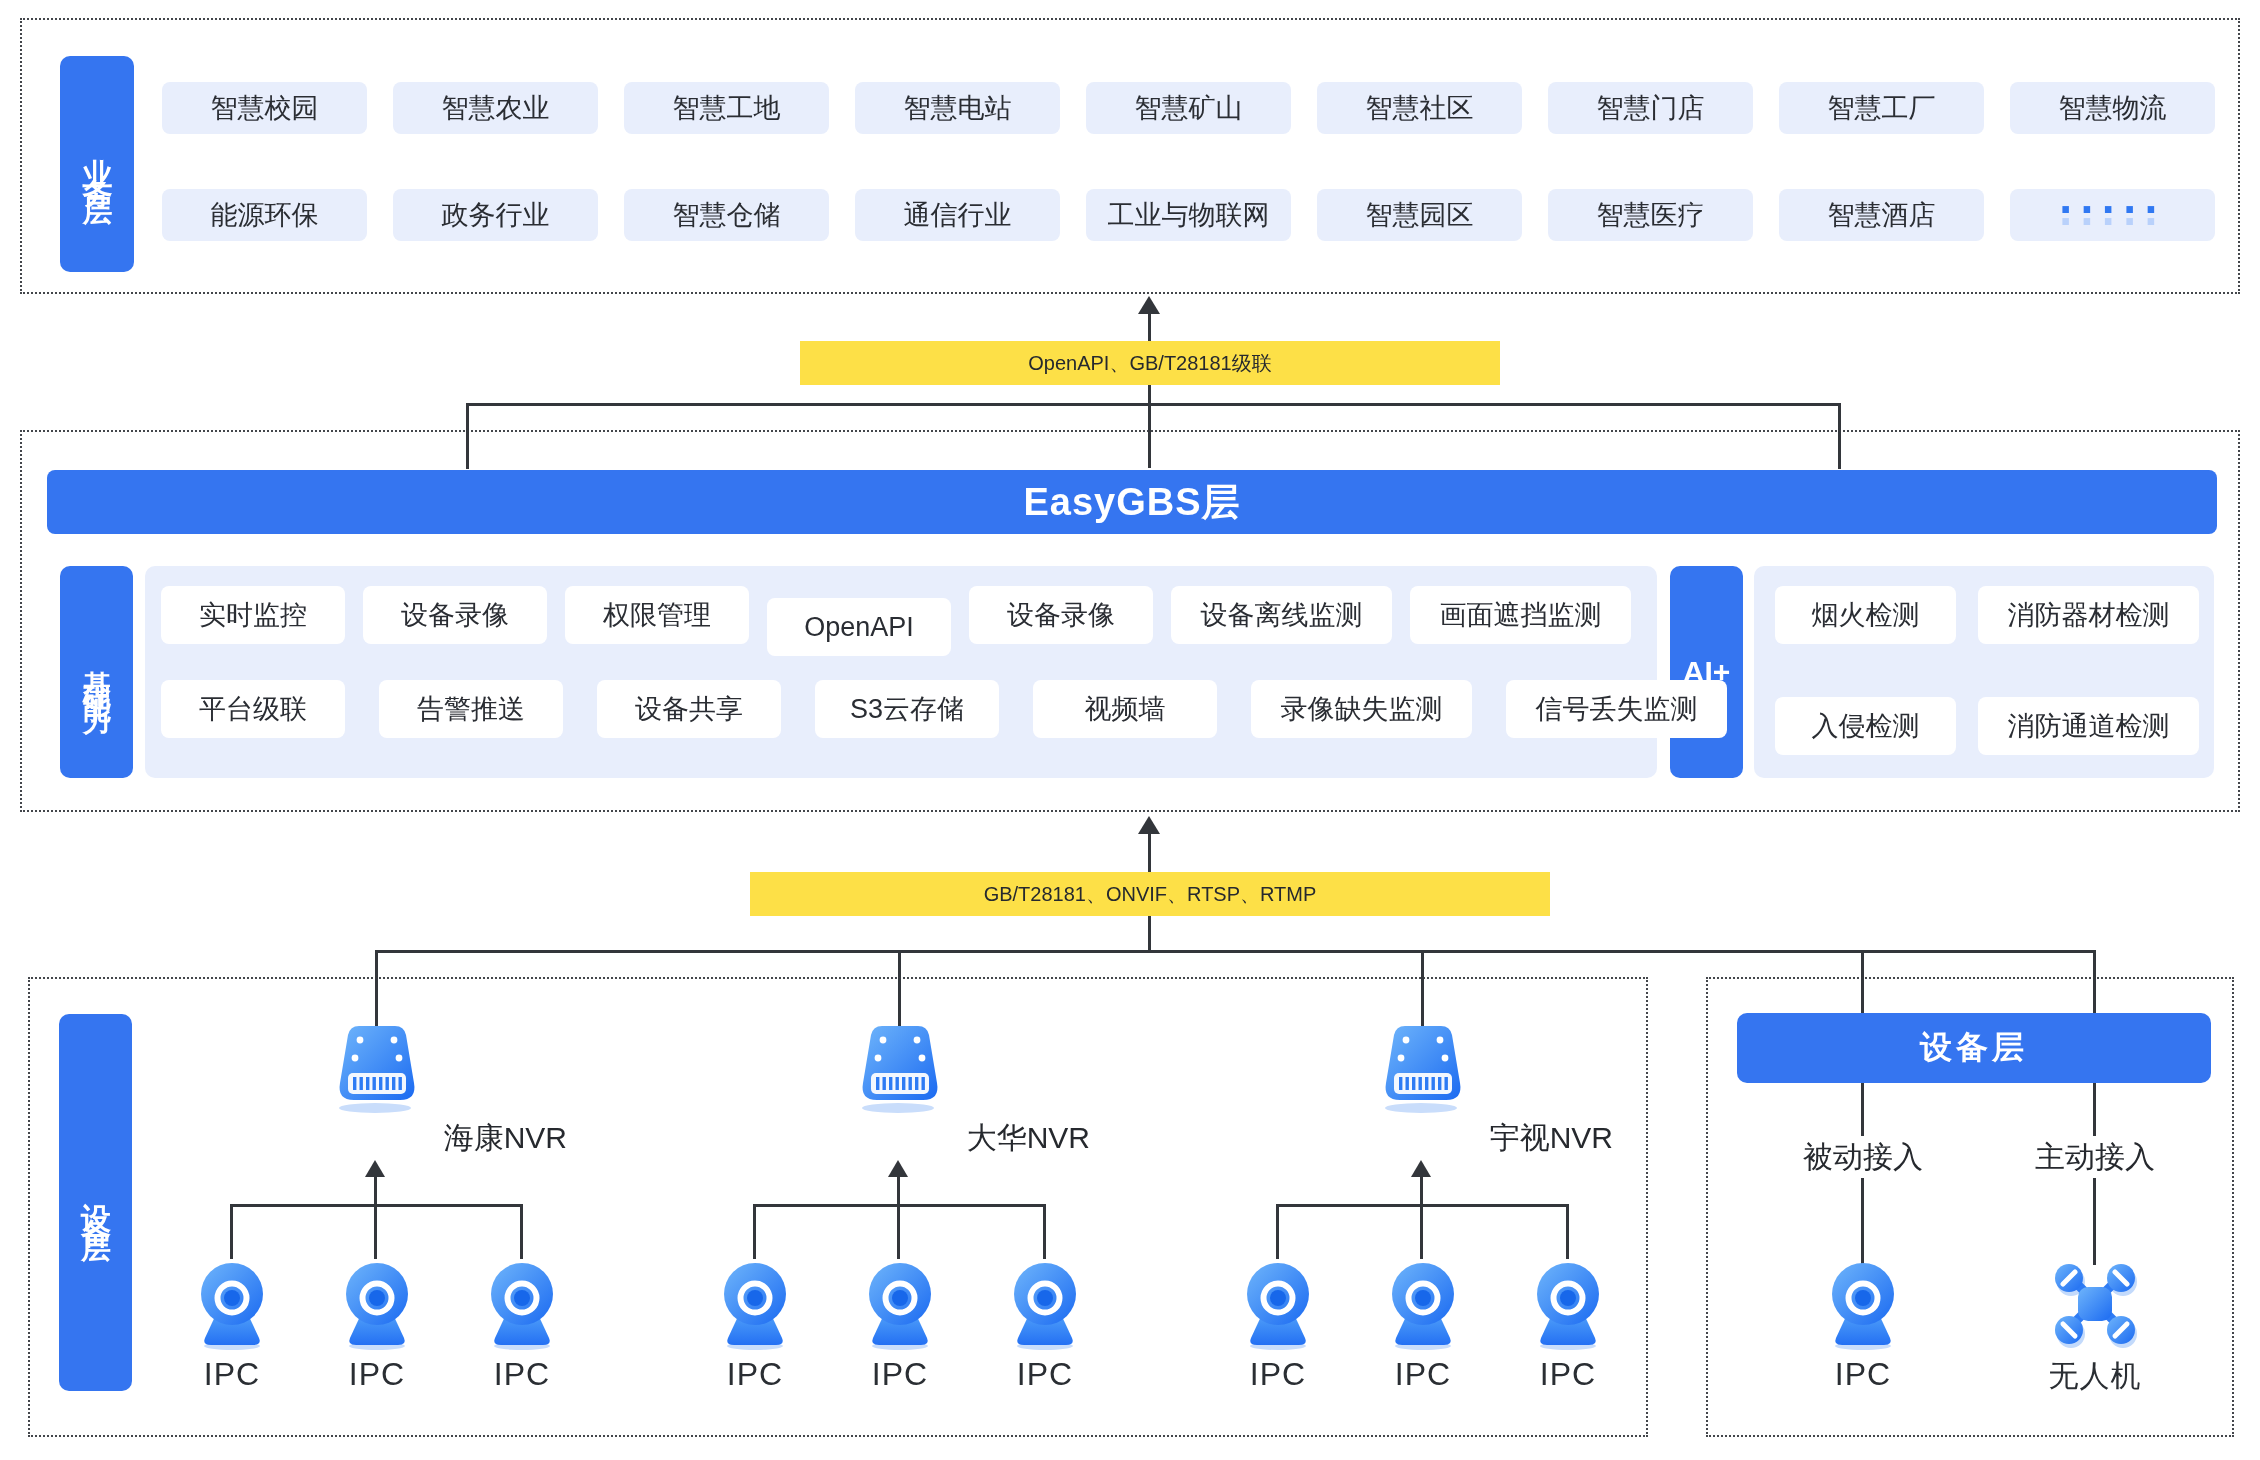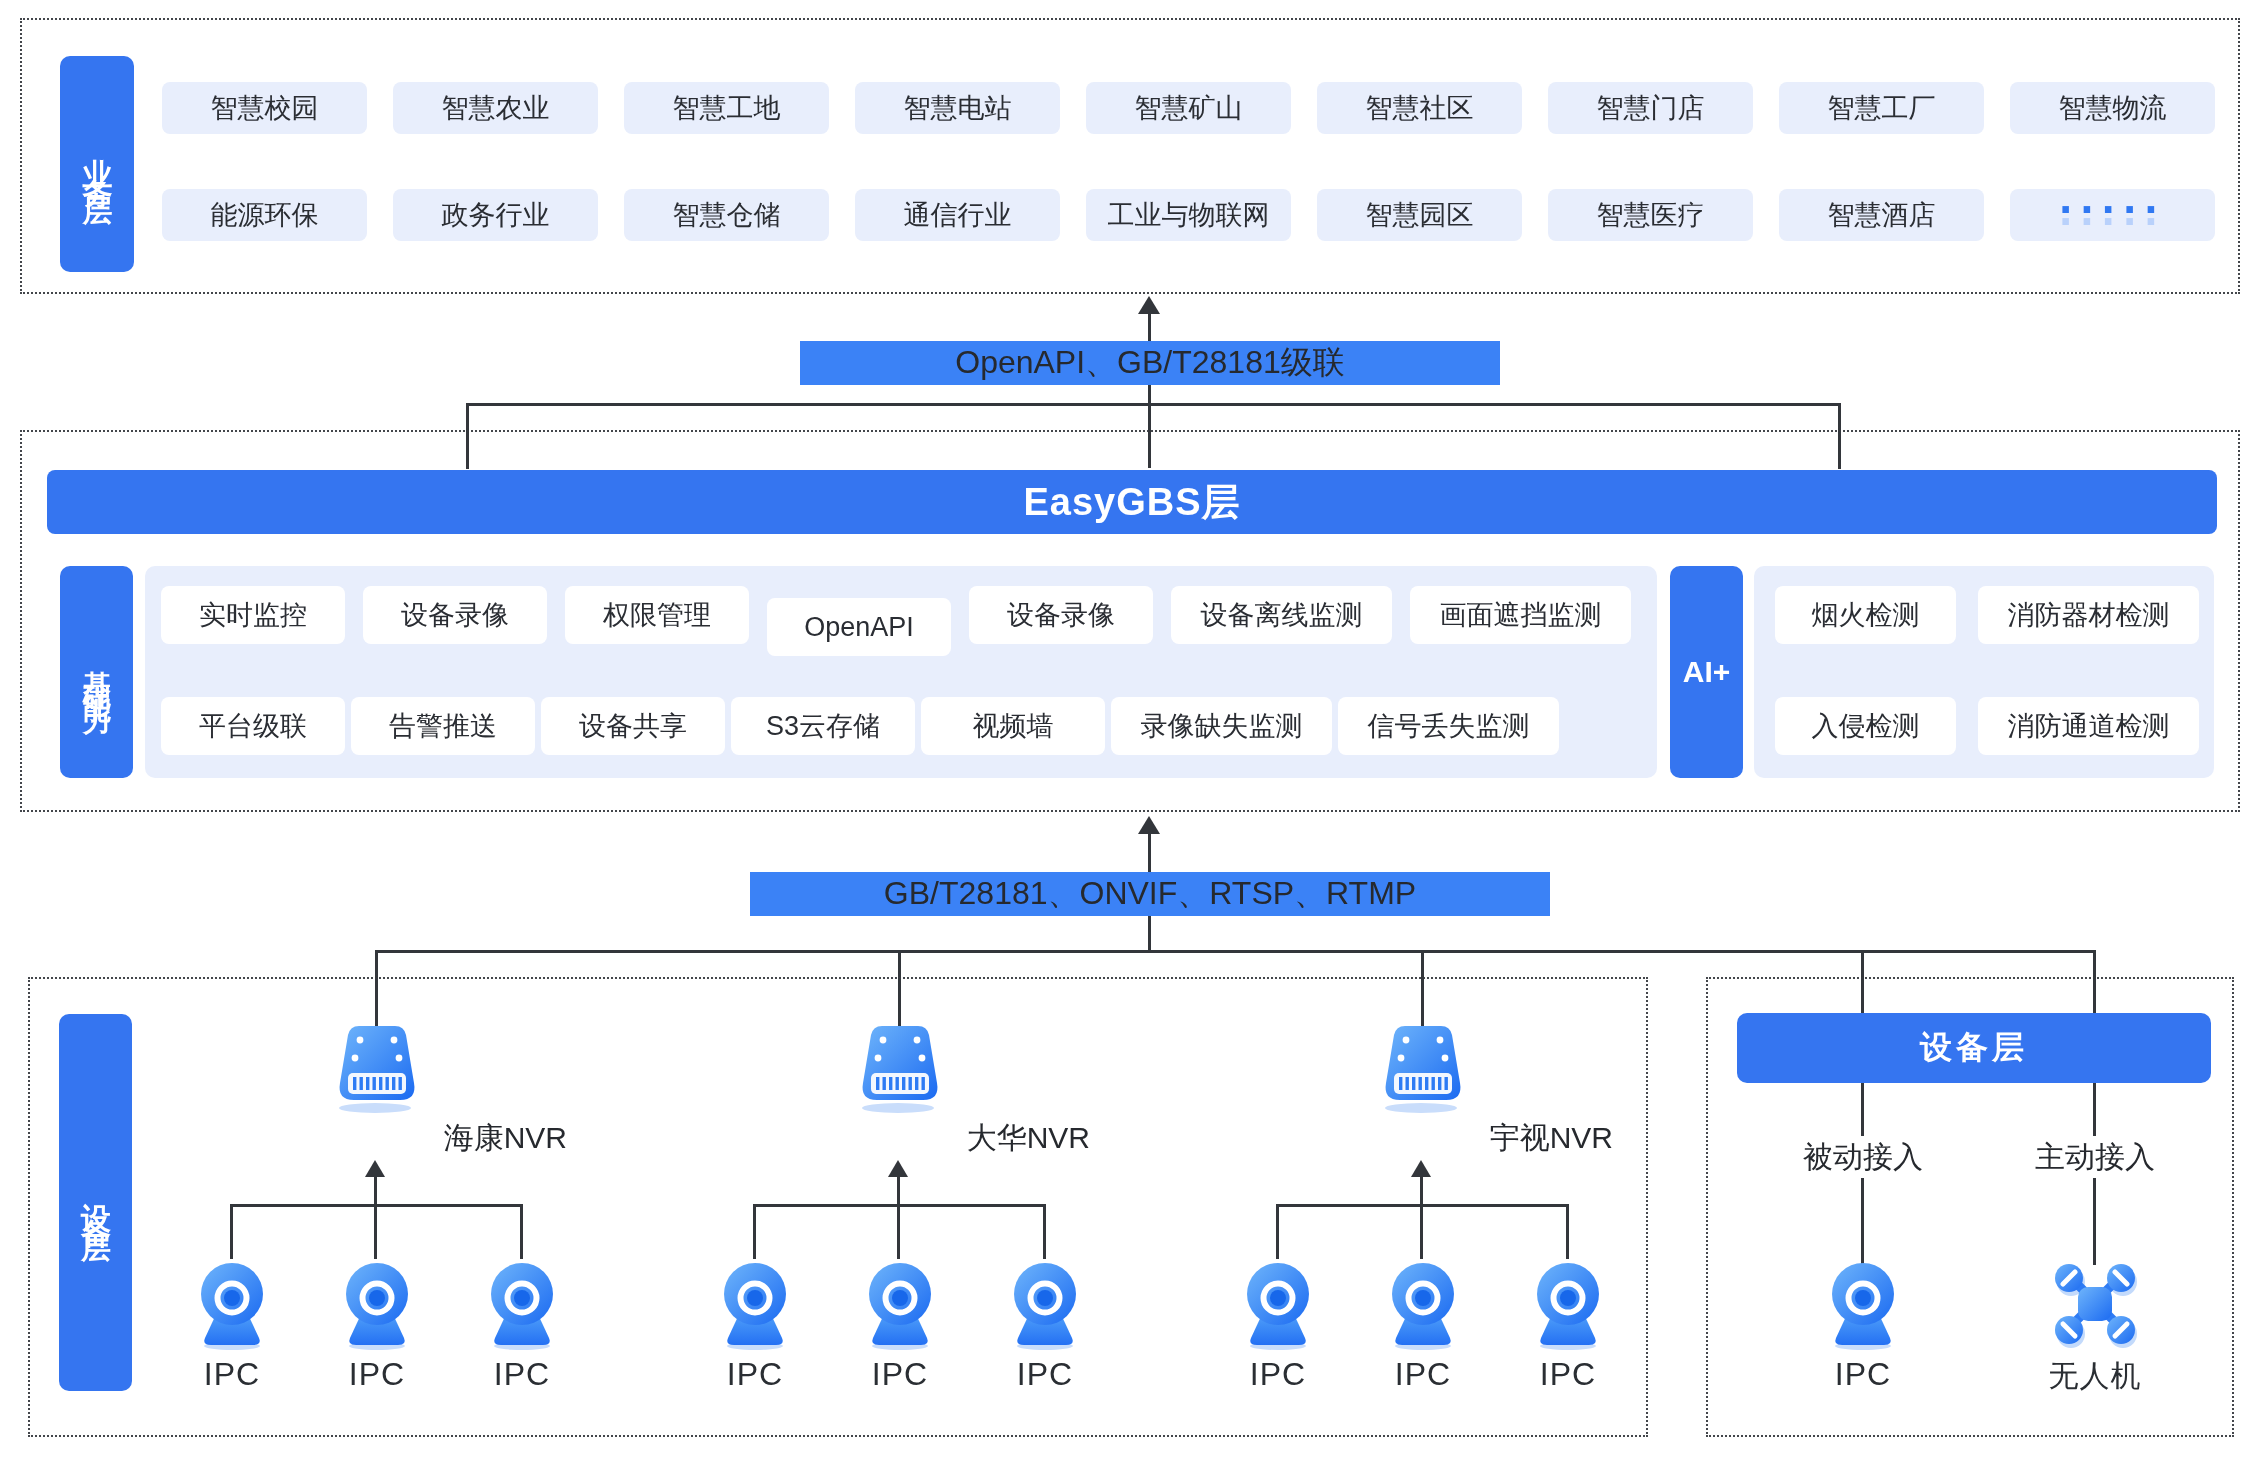--- a/index.html
+++ b/index.html
@@ -27,22 +27,22 @@
 
   .banner{position:absolute;background:#3575F0;border-radius:8px;display:flex;align-items:center;justify-content:center;
           color:#ffffff;font-weight:bold;z-index:2;}
   .panel{position:absolute;background:#E8EEFC;border-radius:10px;}
 
   
   .hline{position:absolute;height:3px;background:#33363B;z-index:1;}
   .vline{position:absolute;width:3px;background:#33363B;z-index:1;}
   .arrow-up{position:absolute;width:0;height:0;border-left:11px solid transparent;border-right:11px solid transparent;
             border-bottom:18px solid #33363B;z-index:1;}
-  .conn-label{position:absolute;background:#3b82f6;z-index:2;display:flex;align-items:center;justify-content:center;
-              font-size:32px;color:#26292E;}
+  .conn-label{position:absolute;background:#fde047;z-index:2;display:flex;align-items:center;justify-content:center;
+              font-size:20px;color:#26292E;}
 
   .icon-unit{position:absolute;display:flex;flex-direction:column;align-items:center;}
   .icon-unit .dev-label{margin-top:6px;font-size:32px;color:#2A2E33;letter-spacing:1px;}
   .nvr-name{position:absolute;width:100%;text-align:right;font-size:30px;color:#26292E;}
   .access-label{position:absolute;width:220px;height:42px;background:#ffffff;z-index:2;display:flex;align-items:center;
                 justify-content:center;font-size:30px;color:#26292E;}
   .group{position:absolute;width:380px;height:380px;}
 </style>
 </head>
 <body>
@@ -101,21 +101,21 @@
     <div class="panel" style="left:123px;top:134px;width:1512px;height:212px;"></div>
     <div class="chip-row" style="left:139px;top:154px;gap:18px;z-index:1;">
       <div class="chip wh" style="width:184px;">实时监控</div>
       <div class="chip wh" style="width:184px;">设备录像</div>
       <div class="chip wh" style="width:184px;">权限管理</div>
       <div class="chip wh" style="width:184px;margin-top:12px;">OpenAPI</div>
       <div class="chip wh" style="width:184px;">设备录像</div>
       <div class="chip wh" style="width:221px;">设备离线监测</div>
       <div class="chip wh" style="width:221px;">画面遮挡监测</div>
     </div>
-    <div class="chip-row" style="left:139px;top:265px;gap:6px;z-index:1;">
+    <div class="chip-row" style="left:139px;top:248px;gap:34px;z-index:1;">
       <div class="chip wh" style="width:184px;">平台级联</div>
       <div class="chip wh" style="width:184px;">告警推送</div>
       <div class="chip wh" style="width:184px;">设备共享</div>
       <div class="chip wh" style="width:184px;">S3云存储</div>
       <div class="chip wh" style="width:184px;">视频墙</div>
       <div class="chip wh" style="width:221px;">录像缺失监测</div>
       <div class="chip wh" style="width:221px;">信号丢失监测</div>
     </div>
     <div class="vbar ai" style="left:1648px;top:134px;width:73px;height:212px;">AI+</div>
     <div class="panel" style="left:1732px;top:134px;width:460px;height:212px;"></div>

